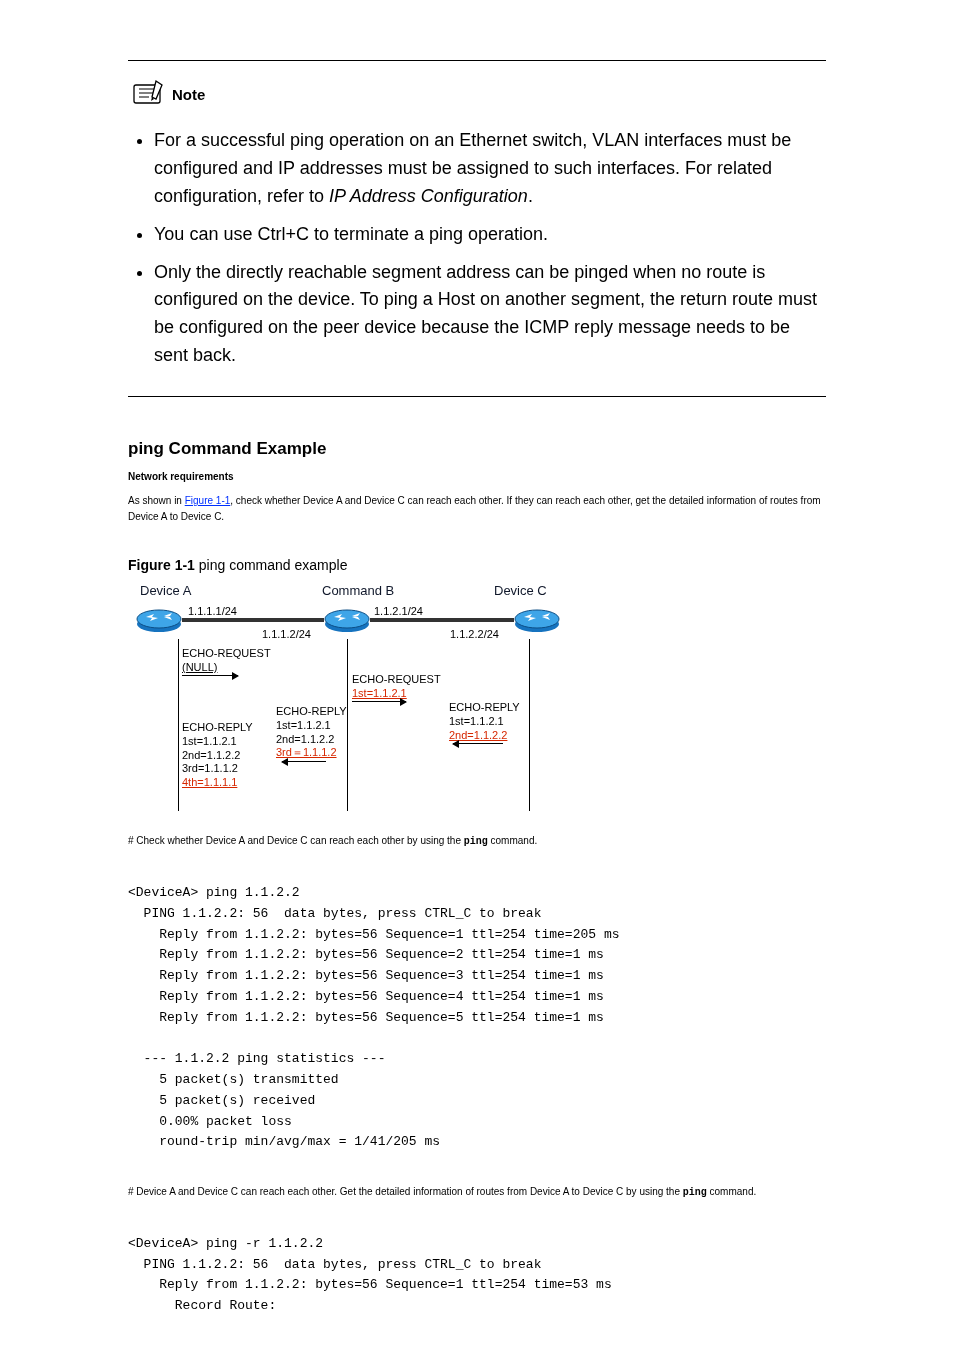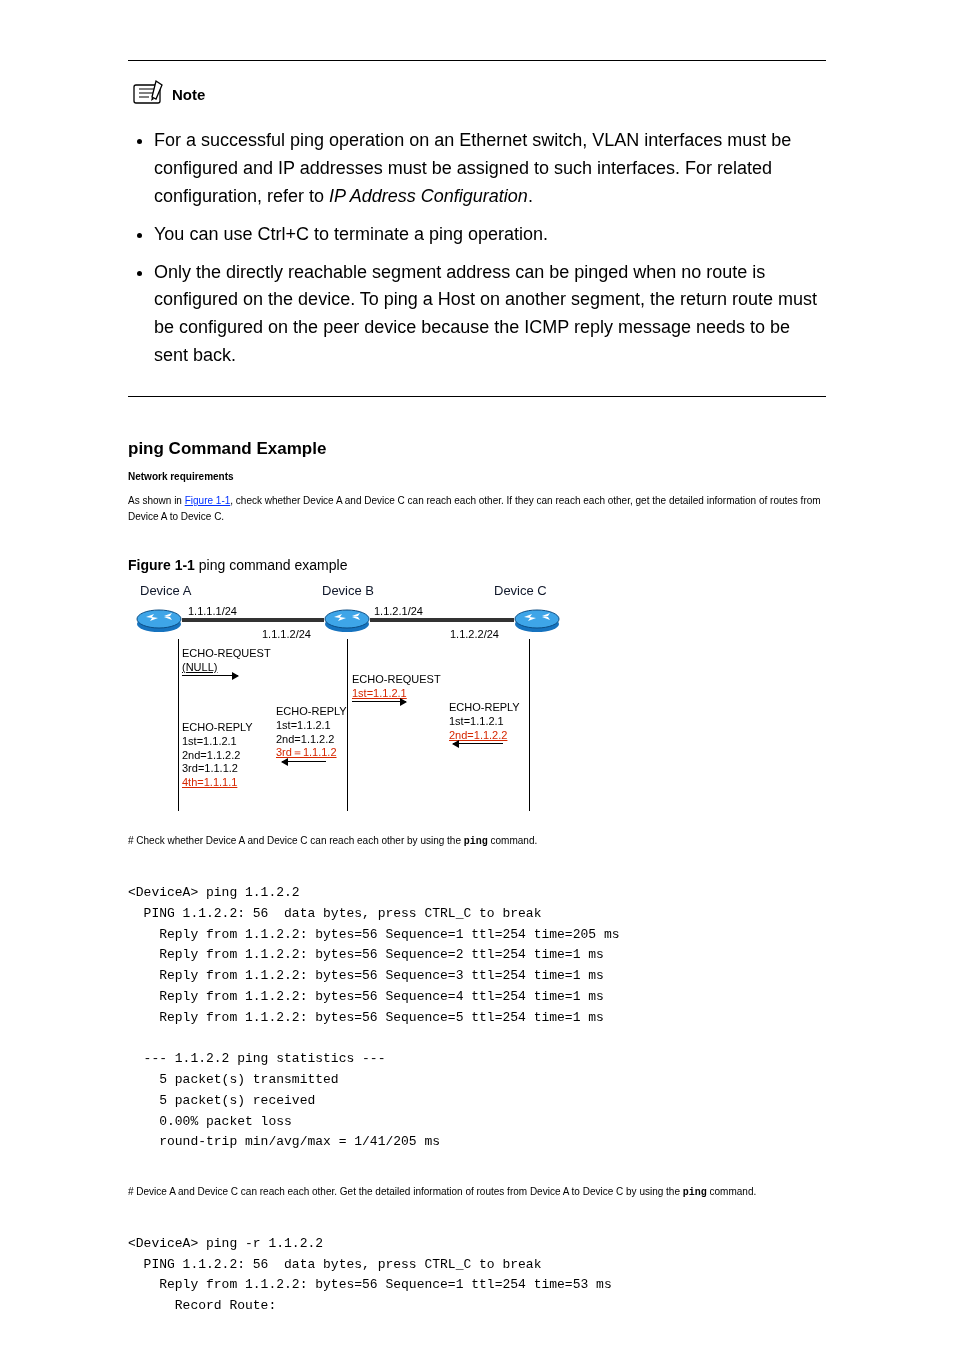--- a/index.html
+++ b/index.html
@@ -73,21 +73,21 @@
       <span>As shown in </span><a class="link">Figure 1-1</a><span>, check whether Device A and Device C can reach each other. If they can reach each other, get the detailed information of routes from Device A to Device C.</span>
     </div>
 
     <div class="fig-caption">
       <span>Figure 1-1</span><span style="font-weight:normal;"> ping command example</span>
     </div>
 
     <div class="fig-wrap">
 
       <span class="dev-label" style="left:6px;top:0;">Device A</span>
-      <span class="dev-label" style="left:188px;top:0;">Device B</span>
+      <span class="dev-label" style="left:188px;top:0;">Command B</span>
       <span class="dev-label" style="left:360px;top:0;">Device C</span>
 
       <span class="router" style="left:2px;top:22px;">
           <svg width="46" height="30" viewBox="0 0 46 30">
             <ellipse cx="23" cy="19" rx="22" ry="8" fill="#1673bf"></ellipse>
             <ellipse cx="23" cy="14" rx="22" ry="9" fill="#3ea5e8" stroke="#0d4f86" stroke-width="1"></ellipse>
             <path d="M10 12 l8 -3 l-2 3 6 1 -8 3 2 -3 z M28 12 l8 3 -2 -3 -6 -1 8 -3 -2 3 z" fill="#fff"></path>
           </svg>
         </span>
       <span class="router" style="left:190px;top:22px;">

